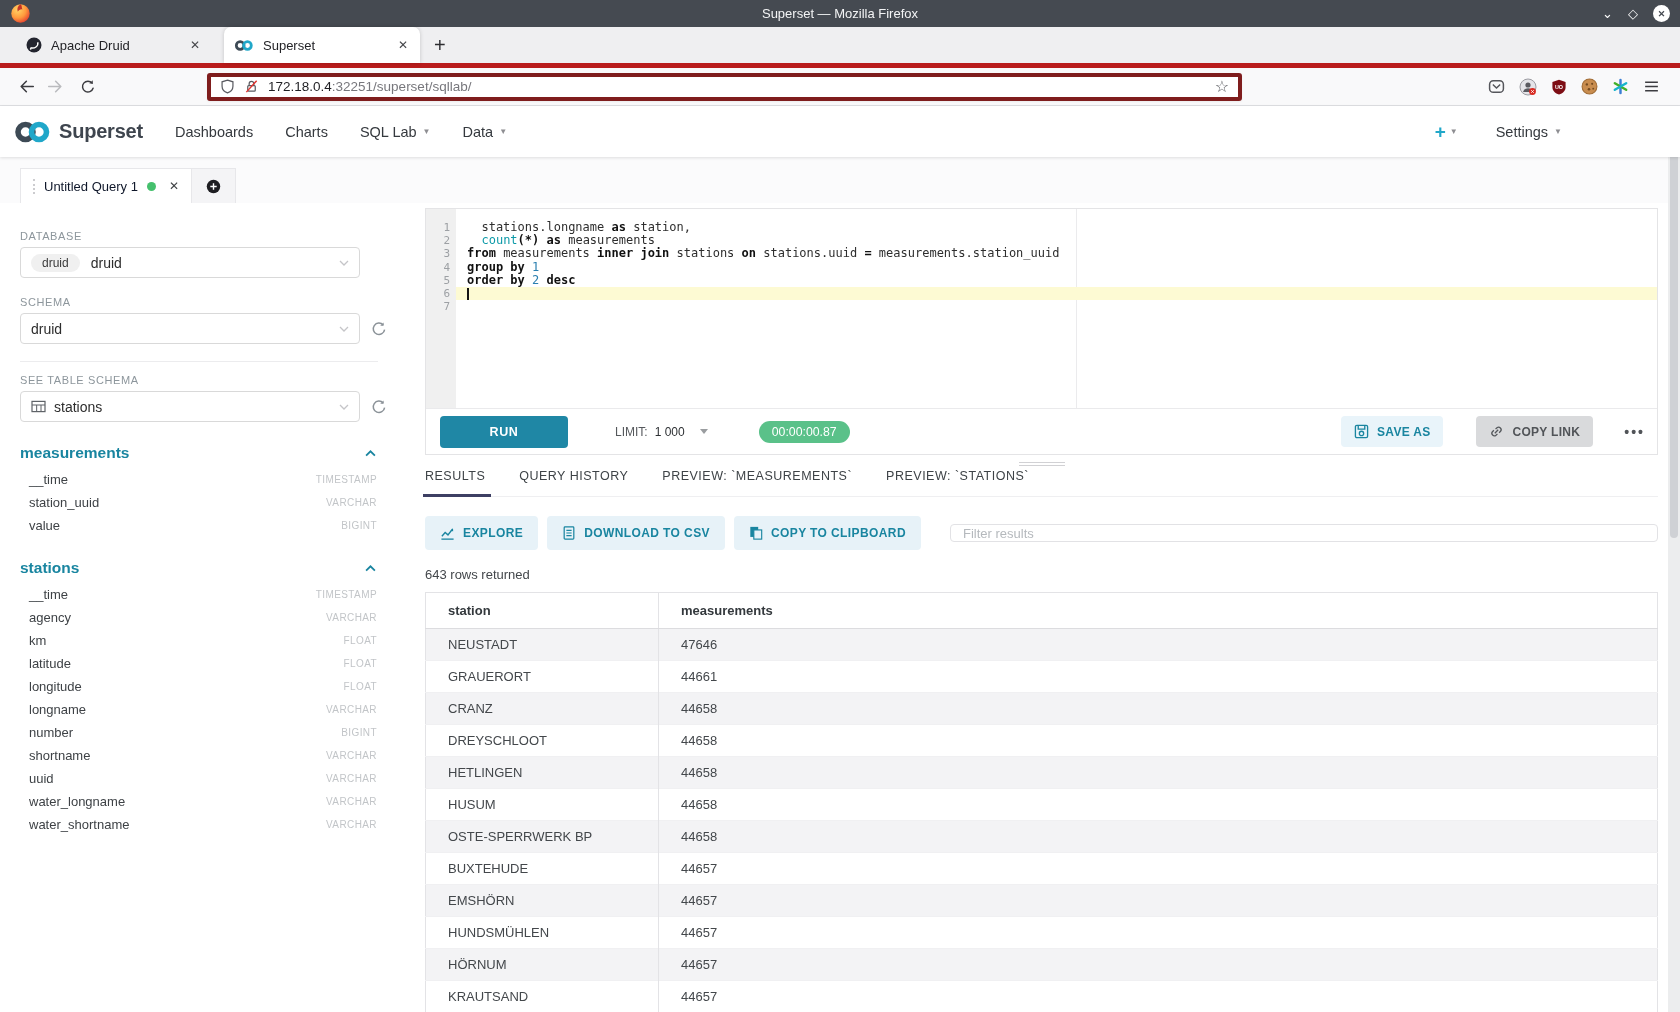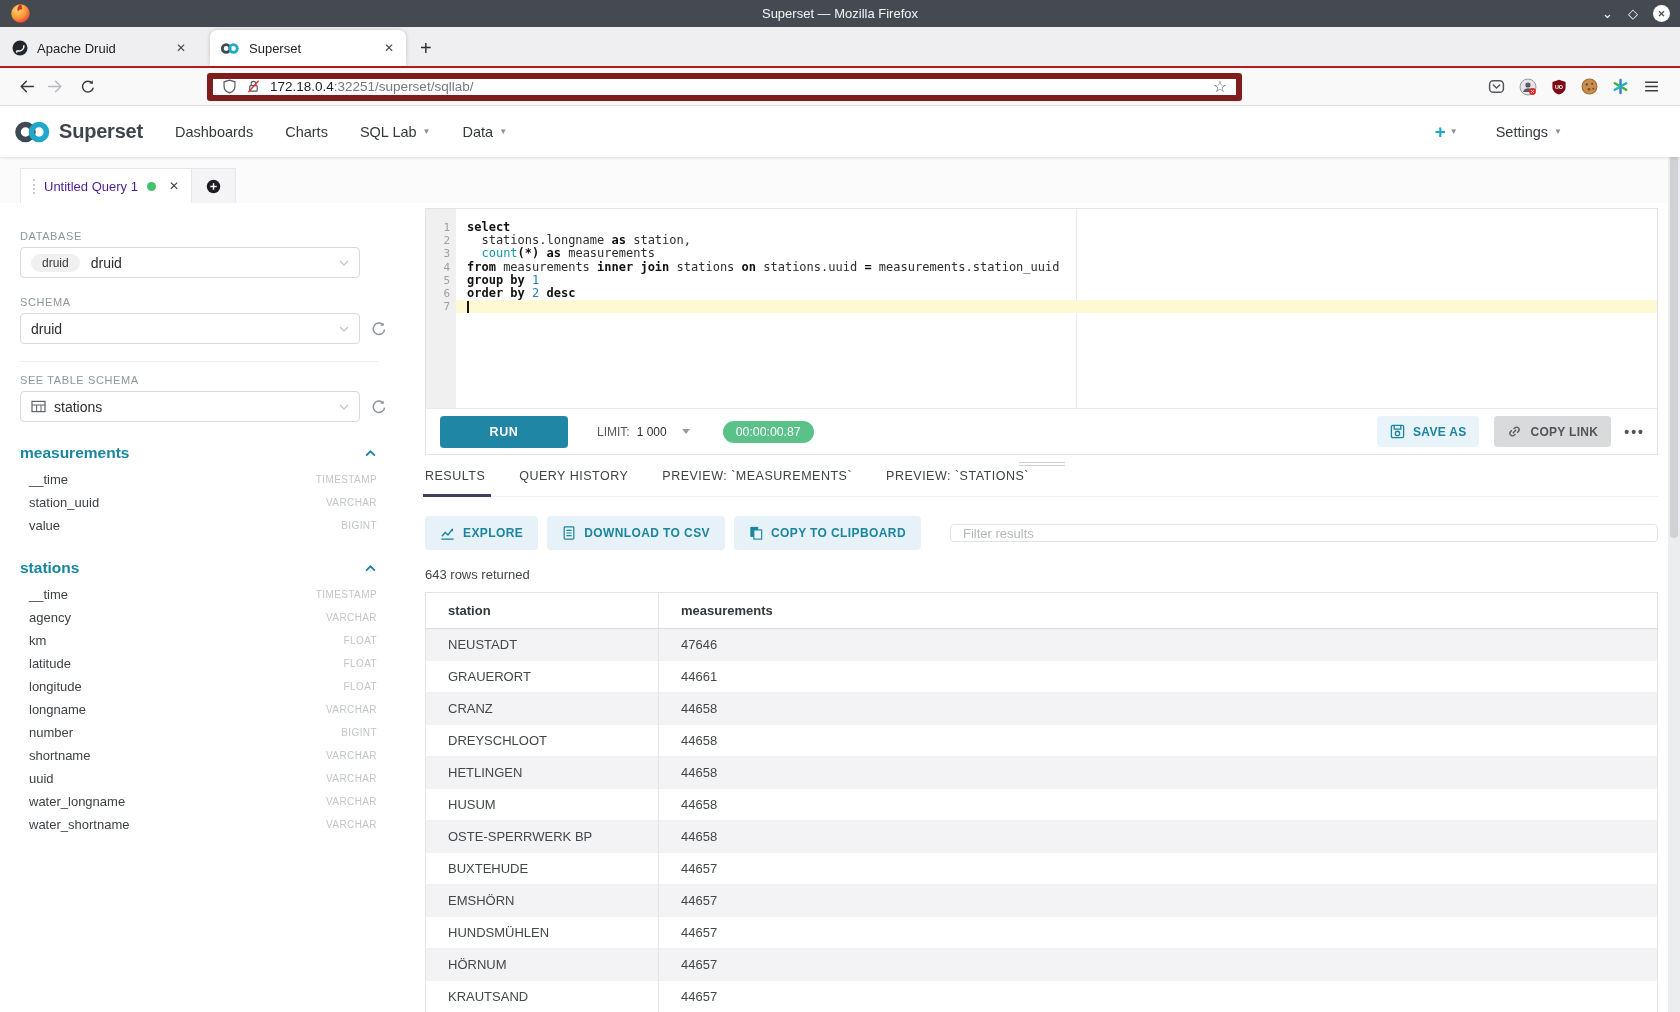--- a/index.html
+++ b/index.html
@@ -7,52 +7,52 @@
           font-family:"Liberation Sans",sans-serif;-webkit-font-smoothing:antialiased;}
   
   .titlebar{height:27px;background:#454a51;display:flex;align-items:center;position:relative;}
   .fx-logo{position:absolute;left:10px;top:3px;width:21px;height:21px;}
   .win-title{flex:1;text-align:center;font-size:13px;color:#f3f4f5;}
   .win-controls{position:absolute;right:10px;top:0;height:27px;display:flex;align-items:center;gap:15px;}
   .win-glyph{color:#fff;font-size:13px;line-height:1;}
   .win-close{width:17px;height:17px;background:#fff;border-radius:50%;color:#454a51;
              font-size:9px;font-weight:bold;display:flex;align-items:center;justify-content:center;}
   
-  .tabbar{height:41px;background:#efeff1;display:flex;align-items:flex-end;border-bottom:2px solid #b91c1c;padding-left:2px;box-sizing:border-box;}
+  .tabbar{height:41px;background:#efeff1;display:flex;align-items:flex-end;border-bottom:5px solid #b91c1c;padding-left:16px;box-sizing:border-box;}
   .btab{height:36px;width:196px;display:flex;align-items:center;padding:0 10px;box-sizing:border-box;
         font-size:13px;color:#232327;border-radius:7px 7px 0 0;position:relative;}
   .btab.active{background:#fff;box-shadow:0 0 4px rgba(0,0,0,.18);}
   .bt-title{flex:1;margin-left:9px;white-space:nowrap;overflow:hidden;}
   .bt-close{color:#46474b;font-size:12px;padding:0 2px;}
   .newtab{font-size:20px;color:#2c2c30;margin:0 0 8px 14px;line-height:1;}
   
   .urlrow{height:38px;background:#f9f9fa;border-bottom:1px solid #dfe0e3;display:flex;align-items:center;padding:0 10px;box-sizing:border-box;}
   .nav-ico{width:31px;height:28px;display:flex;align-items:center;justify-content:center;}
-  .urlbox{width:1035px;height:28px;background:#fff;border:6px solid #7f1d1d;border-radius:3px;
+  .urlbox{width:1035px;height:28px;background:#fff;border:4px solid #7f1d1d;border-radius:3px;
           display:flex;align-items:center;padding:0 9px;margin-left:104px;box-sizing:border-box;box-shadow:0 1px 2px rgba(0,0,0,.05);}
   .url-text{font-size:13.5px;margin-left:9px;white-space:nowrap;flex:1;}
   .url-host{color:#1f1f23;}
   .url-rest{color:#77777c;}
   .star{font-size:16px;color:#55565b;}
   .toolbar-icons{display:flex;align-items:center;gap:14px;margin-left:auto;padding-right:10px;}
   
   .ss-nav{height:51px;background:#fff;display:flex;align-items:center;padding:0 0 0 12px;
           box-shadow:0 1px 3px rgba(0,0,0,.12);position:relative;z-index:6;}
   .brand{display:flex;align-items:center;gap:7px;}
   .brand-name{font-size:20px;font-weight:bold;color:#3e454e;letter-spacing:-.2px;}
   .nav-item{margin-left:32px;font-size:14.5px;color:#35393e;display:flex;align-items:center;gap:6px;}
   .caret{font-size:8px;color:#8e8e92;}
   .nav-right{margin-left:auto;display:flex;align-items:center;gap:38px;padding-right:118px;}
   .plus-teal{color:#20a7c9;font-size:19px;font-weight:bold;display:flex;align-items:center;gap:4px;}
   .settings{font-size:14.5px;color:#35393e;display:flex;align-items:center;gap:6px;}
   
   .query-strip{height:46px;background:#fbfbfc;display:flex;align-items:flex-end;padding-left:20px;box-sizing:border-box;}
   .qtab{height:34px;background:#fff;border:1px solid #e7e7ea;border-bottom:none;display:flex;align-items:center;padding:0 12px;}
   .qtab-handle{height:15px;border-left:2px dotted #cccccf;margin-right:9px;}
-  .qtab-title{color:#4c1d95;font-size:13px;}
+  .qtab-title{color:#0f172a;font-size:13px;}
   .qtab-dot{width:9px;height:9px;border-radius:50%;background:#45c06d;margin-left:9px;}
   .qtab-close{margin-left:13px;color:#3f4245;font-size:12px;}
   .qtab-add{height:34px;width:43px;background:#f4f4f6;border:1px solid #e7e7ea;border-bottom:none;border-left:none;
             display:flex;align-items:center;justify-content:center;}
   
   .content{display:flex;height:809px;overflow:hidden;}
   .sidebar{flex:0 0 400px;width:400px;padding:27px 0 0 20px;box-sizing:border-box;}
   .side-label{font-size:11px;color:#8d969c;letter-spacing:.6px;}
   .select-row{display:flex;align-items:center;gap:11px;margin-top:5px;}
   .side-select{width:340px;height:31px;border:1px solid #d9d9d9;border-radius:4px;background:#fff;
@@ -74,21 +74,21 @@
   .gutter{position:absolute;left:0;top:0;bottom:0;width:30px;background:#f0f0f0;padding-top:12px;box-sizing:border-box;}
   .gut-num{height:13.2px;font-family:"DejaVu Sans Mono",monospace;font-size:11px;color:#9da0a4;text-align:right;padding-right:6px;}
   .code{position:absolute;left:30px;right:0;top:12px;}
   .code-line{height:13.2px;font-family:"DejaVu Sans Mono",monospace;font-size:12px;line-height:13.2px;
              color:#2e2e2e;white-space:pre;padding-left:11px;position:relative;}
   .code-line.active{background:#fdfad3;}
   .tok-kw{font-weight:bold;color:#111;}
   .tok-fn{color:#0d9aa8;}
   .tok-num{color:#2a7fb0;}
   .cursor{display:inline-block;width:2px;height:12px;background:#141414;vertical-align:top;margin-top:1px;}
-  .sql-toolbar{height:45px;display:flex;align-items:center;padding:0 12px 0 14px;}
+  .sql-toolbar{height:45px;display:flex;align-items:center;padding:0 12px 0 14px;gap:18px;}
   .run-btn{width:128px;height:32px;background:#1f87a5;color:#fff;font-weight:bold;font-size:12.5px;
            letter-spacing:.6px;border-radius:4px;display:flex;align-items:center;justify-content:center;}
   .limit{margin-left:29px;display:flex;align-items:center;gap:7px;font-size:12px;color:#55585c;}
   .limit-val{color:#2e3134;font-size:12px;}
   .timer{margin-left:33px;background:#5ac189;color:#fff;border-radius:12px;padding:4px 13px;font-size:12.3px;}
   .tb-spacer{flex:1;}
   .pill-btn{display:flex;align-items:center;gap:8px;font-weight:bold;font-size:12px;letter-spacing:.3px;
             padding:8px 13px;border-radius:4px;}
   .saveas{background:#e9f4fa;color:#1985a0;}
   .copylink{background:#d9dadc;color:#515458;margin-left:15px;}
@@ -429,21 +429,20 @@
           <div class="gutter" id="gutter">
               <div class="gut-num">1</div>
               <div class="gut-num">2</div>
               <div class="gut-num">3</div>
               <div class="gut-num">4</div>
               <div class="gut-num">5</div>
               <div class="gut-num">6</div>
               <div class="gut-num">7</div>
             </div>
           <div class="code" id="code">
-              <div class="code-line"><span class="tok-kw">select</span></div>
               <div class="code-line"><span class="tok-pl">  stations.longname </span><span class="tok-kw">as</span><span class="tok-pl"> station,</span></div>
               <div class="code-line"><span class="tok-pl">  </span><span class="tok-fn">count</span><span class="tok-kw">(*)</span><span class="tok-pl"> </span><span class="tok-kw">as</span><span class="tok-pl"> measurements</span></div>
               <div class="code-line"><span class="tok-kw">from</span><span class="tok-pl"> measurements </span><span class="tok-kw">inner join</span><span class="tok-pl"> stations </span><span class="tok-kw">on</span><span class="tok-pl"> stations.uuid </span><span class="tok-kw">=</span><span class="tok-pl"> measurements.station_uuid</span></div>
               <div class="code-line"><span class="tok-kw">group by</span><span class="tok-pl"> </span><span class="tok-num">1</span></div>
               <div class="code-line"><span class="tok-kw">order by</span><span class="tok-pl"> </span><span class="tok-num">2</span><span class="tok-pl"> </span><span class="tok-kw">desc</span></div>
               <div class="code-line active"><span class="cursor"></span></div>
             </div>
         </div>
         <div class="sql-toolbar">
           <div class="run-btn">RUN</div>

